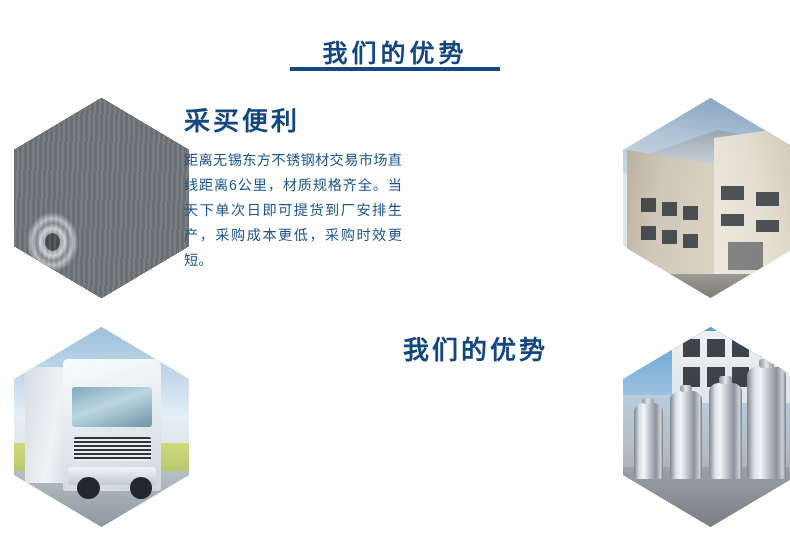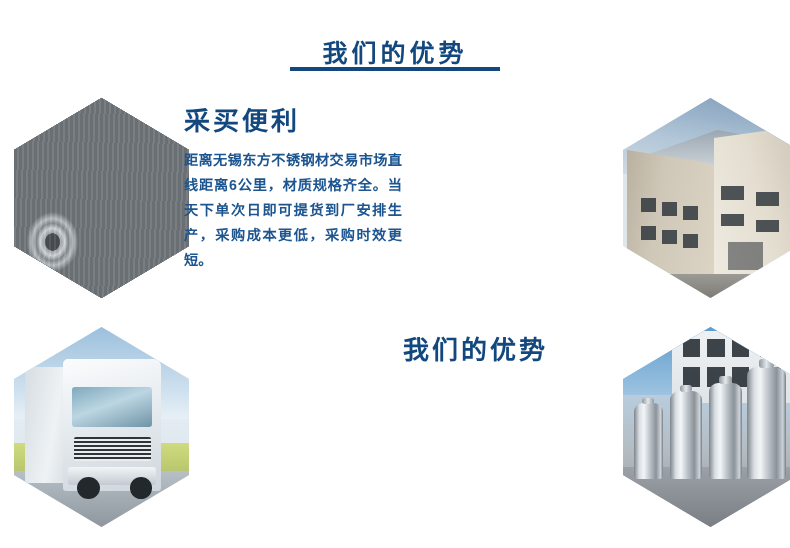--- a/index.html
+++ b/index.html
@@ -65,21 +65,21 @@
     color:#13487f;
     letter-spacing:3px;
     line-height:34px;
     margin:0 0 10px 0;
     white-space:nowrap;
   }
   .feat-body{
     font-size:14.2px;
     line-height:25px;
     color:#1c5590;
-    font-weight:bold;
+    font-weight:normal;
     text-align:justify;
     text-justify:inter-ideograph;
     margin:0;
     letter-spacing:0px;
   }
 
   
   
   .ph-coils{
     background:

